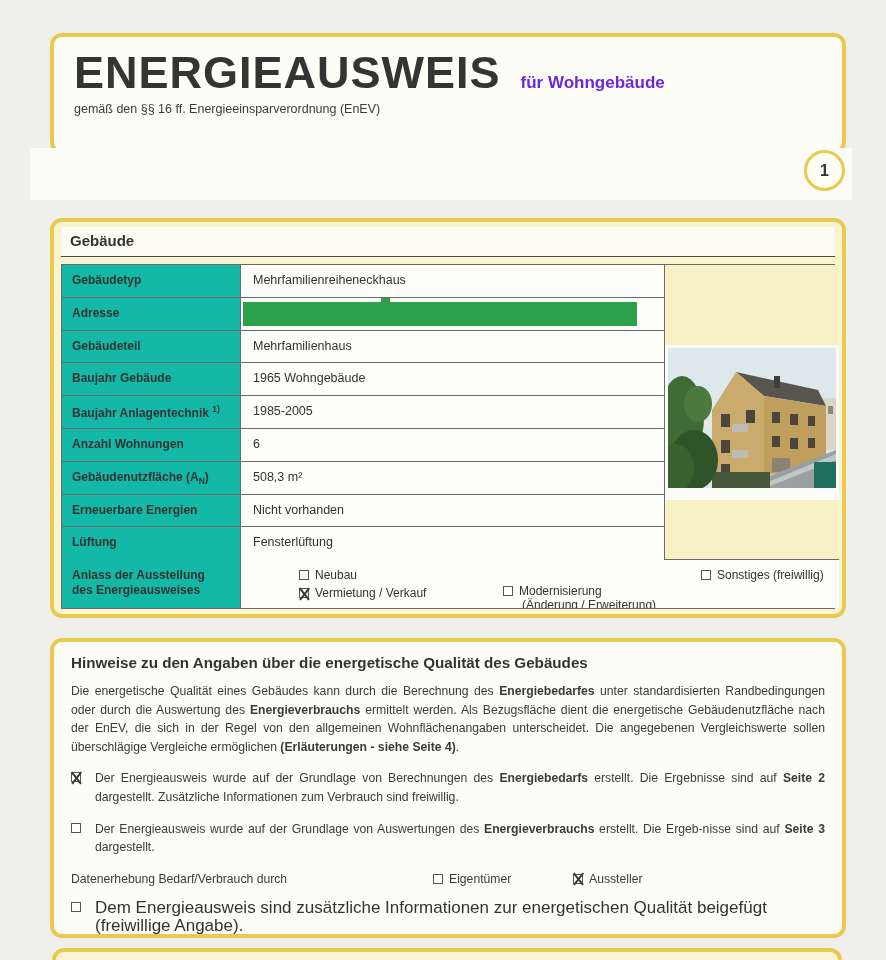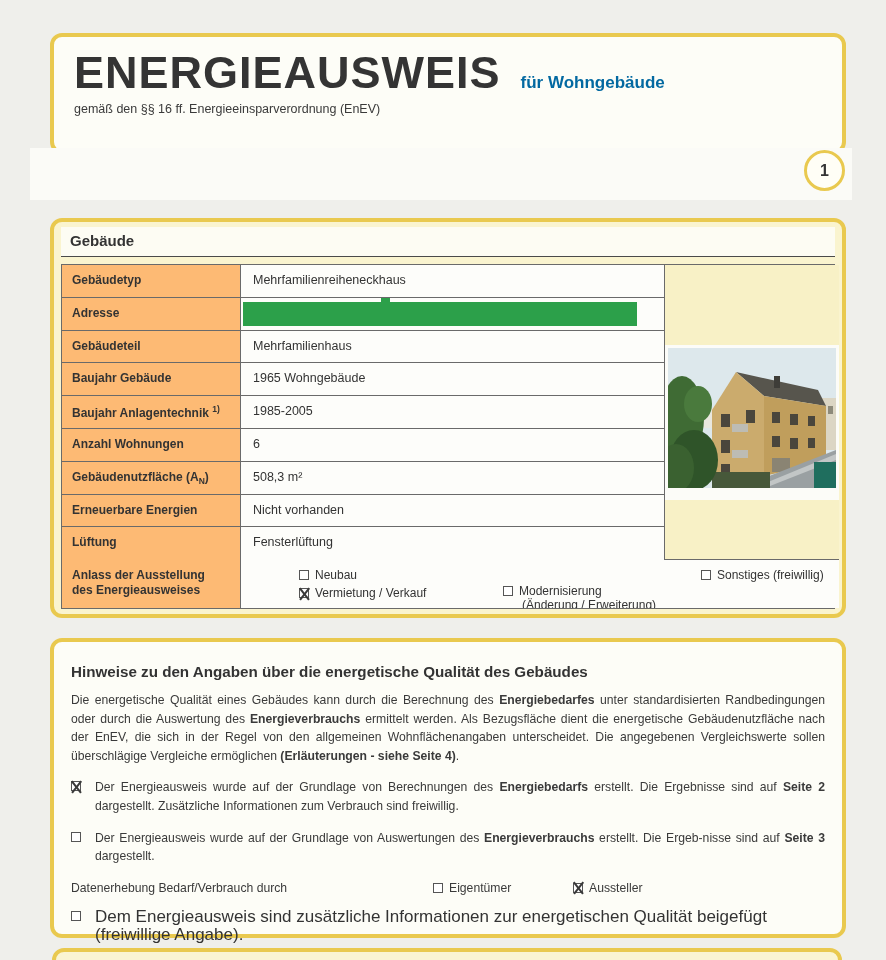--- a/index.html
+++ b/index.html
@@ -15,21 +15,21 @@
     position: absolute;
     border: 4px solid #e9c94f;
     border-radius: 12px;
     background: #fdfdf7;
   }
 
   
   #header-box { left: 50px; top: 33px; width: 796px; height: 121px; padding: 13px 20px 10px; }
   .title-row { display: flex; align-items: baseline; gap: 20px; }
   .main-title { font-size: 45px; font-weight: bold; letter-spacing: 1px; line-height: 1.0; color: #343434; }
-  .title-suffix { font-size: 17px; font-weight: bold; color: #0369a1; }
+  .title-suffix { font-size: 17px; font-weight: bold; color: #6d28d9; }
   .law-line { font-size: 12.5px; margin-top: 7px; color: #3a3a3a; }
 
   #issuer-strip { position: absolute; left: 30px; top: 148px; width: 822px; height: 52px; background: #fbfbf7; }
   #page-circle {
     position: absolute; left: 804px; top: 150px; width: 41px; height: 41px;
     border: 3px solid #e9c94f; border-radius: 50%; background: #fffef6;
     display: flex; align-items: center; justify-content: center;
     font-size: 16px; font-weight: bold; color: #333;
   }
 
@@ -40,21 +40,21 @@
     padding: 5px 9px 7px; border-bottom: 1.5px solid #4a4a4a; margin-bottom: 7px;
   }
   .gtable {
     display: grid;
     grid-template-columns: 179px 423px 1fr;
     grid-template-rows: repeat(9, 32.8px) 48px;
     border: 1px solid #6a6a6a;
     background: #fdfdfa;
   }
   .lc {
-    grid-column: 1; background: #fdba74; border-right: 1px solid #6a6a6a; border-bottom: 1px solid #6a6a6a;
+    grid-column: 1; background: #14b8a6; border-right: 1px solid #6a6a6a; border-bottom: 1px solid #6a6a6a;
     padding: 8px 10px 0; font-size: 12px; font-weight: bold; color: #333; overflow: hidden; white-space: nowrap;
   }
   .vc {
     grid-column: 2; background: #fdfdfa; border-bottom: 1px solid #6a6a6a;
     padding: 8px 12px 0; font-size: 12.5px; color: #333; overflow: hidden;
   }
   .lc.last, .vc.last { border-bottom: none; }
   sup.fn { font-size: 8.5px; vertical-align: super; }
   sub.fn { font-size: 8.5px; vertical-align: sub; }
 
@@ -79,21 +79,21 @@
     display: inline-block; width: 10px; height: 10px; border: 1.3px solid #555;
     background: #fff; margin-right: 6px; vertical-align: -1px; position: relative; flex: none;
   }
   .cb.checked::before, .cb.checked::after {
     content: ""; position: absolute; left: -3px; top: 3.5px; width: 15px; height: 1.6px; background: #3a3a3a;
   }
   .cb.checked::before { transform: rotate(52deg); }
   .cb.checked::after  { transform: rotate(-52deg); }
 
   
-  #hinweise-box { left: 50px; top: 638px; width: 796px; height: 300px; padding: 21px 17px; background: #fdfdf7; }
+  #hinweise-box { left: 50px; top: 638px; width: 796px; height: 300px; padding: 12px 17px; background: #fdfdf7; }
   .hw-title { font-size: 15.2px; font-weight: bold; color: #333; }
   .just { text-align: justify; font-size: 12.2px; line-height: 18.6px; color: #3a3a3a; }
   .intro { margin-top: 11px; }
   .check-item { display: flex; gap: 8px; margin-top: 13px; }
   .check-item .cb { margin-top: 3px; }
   .check-item .txt { flex: 1; }
   b, .b { font-weight: bold; }
   .daten-row { display: flex; align-items: center; margin-top: 15px; font-size: 12.2px; color: #3a3a3a; }
   .daten-label { width: 362px; flex: none; }
   .daten-opt { white-space: nowrap; }

